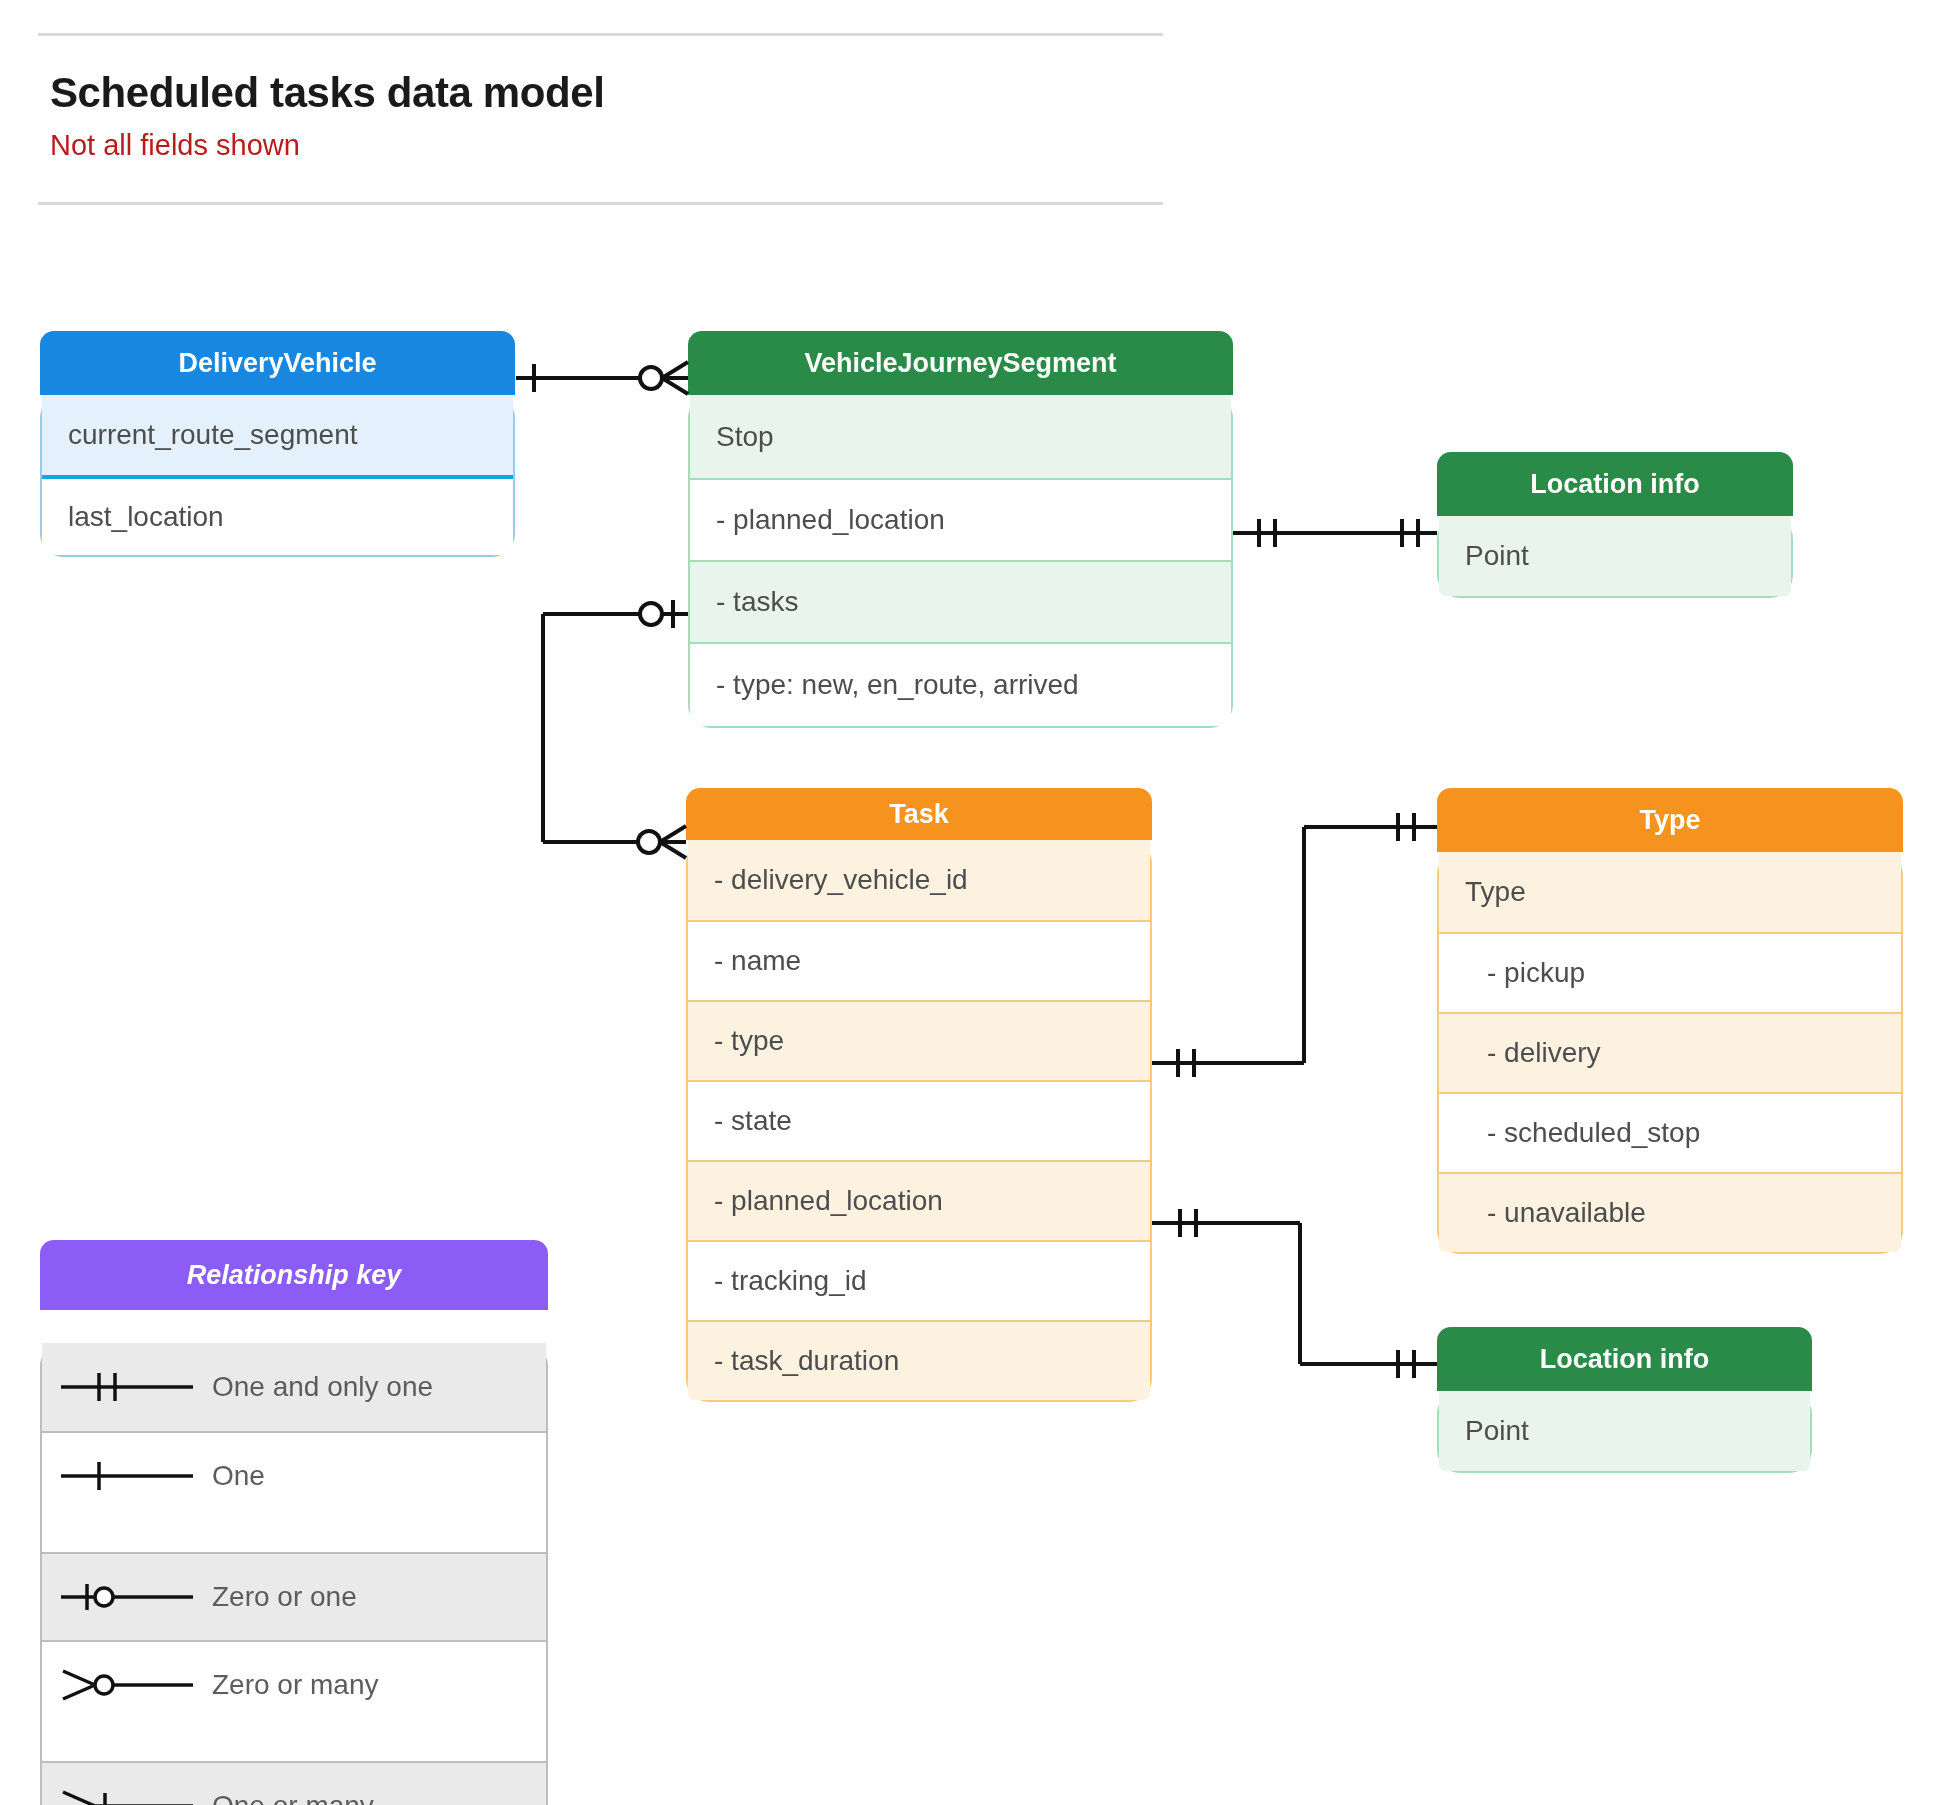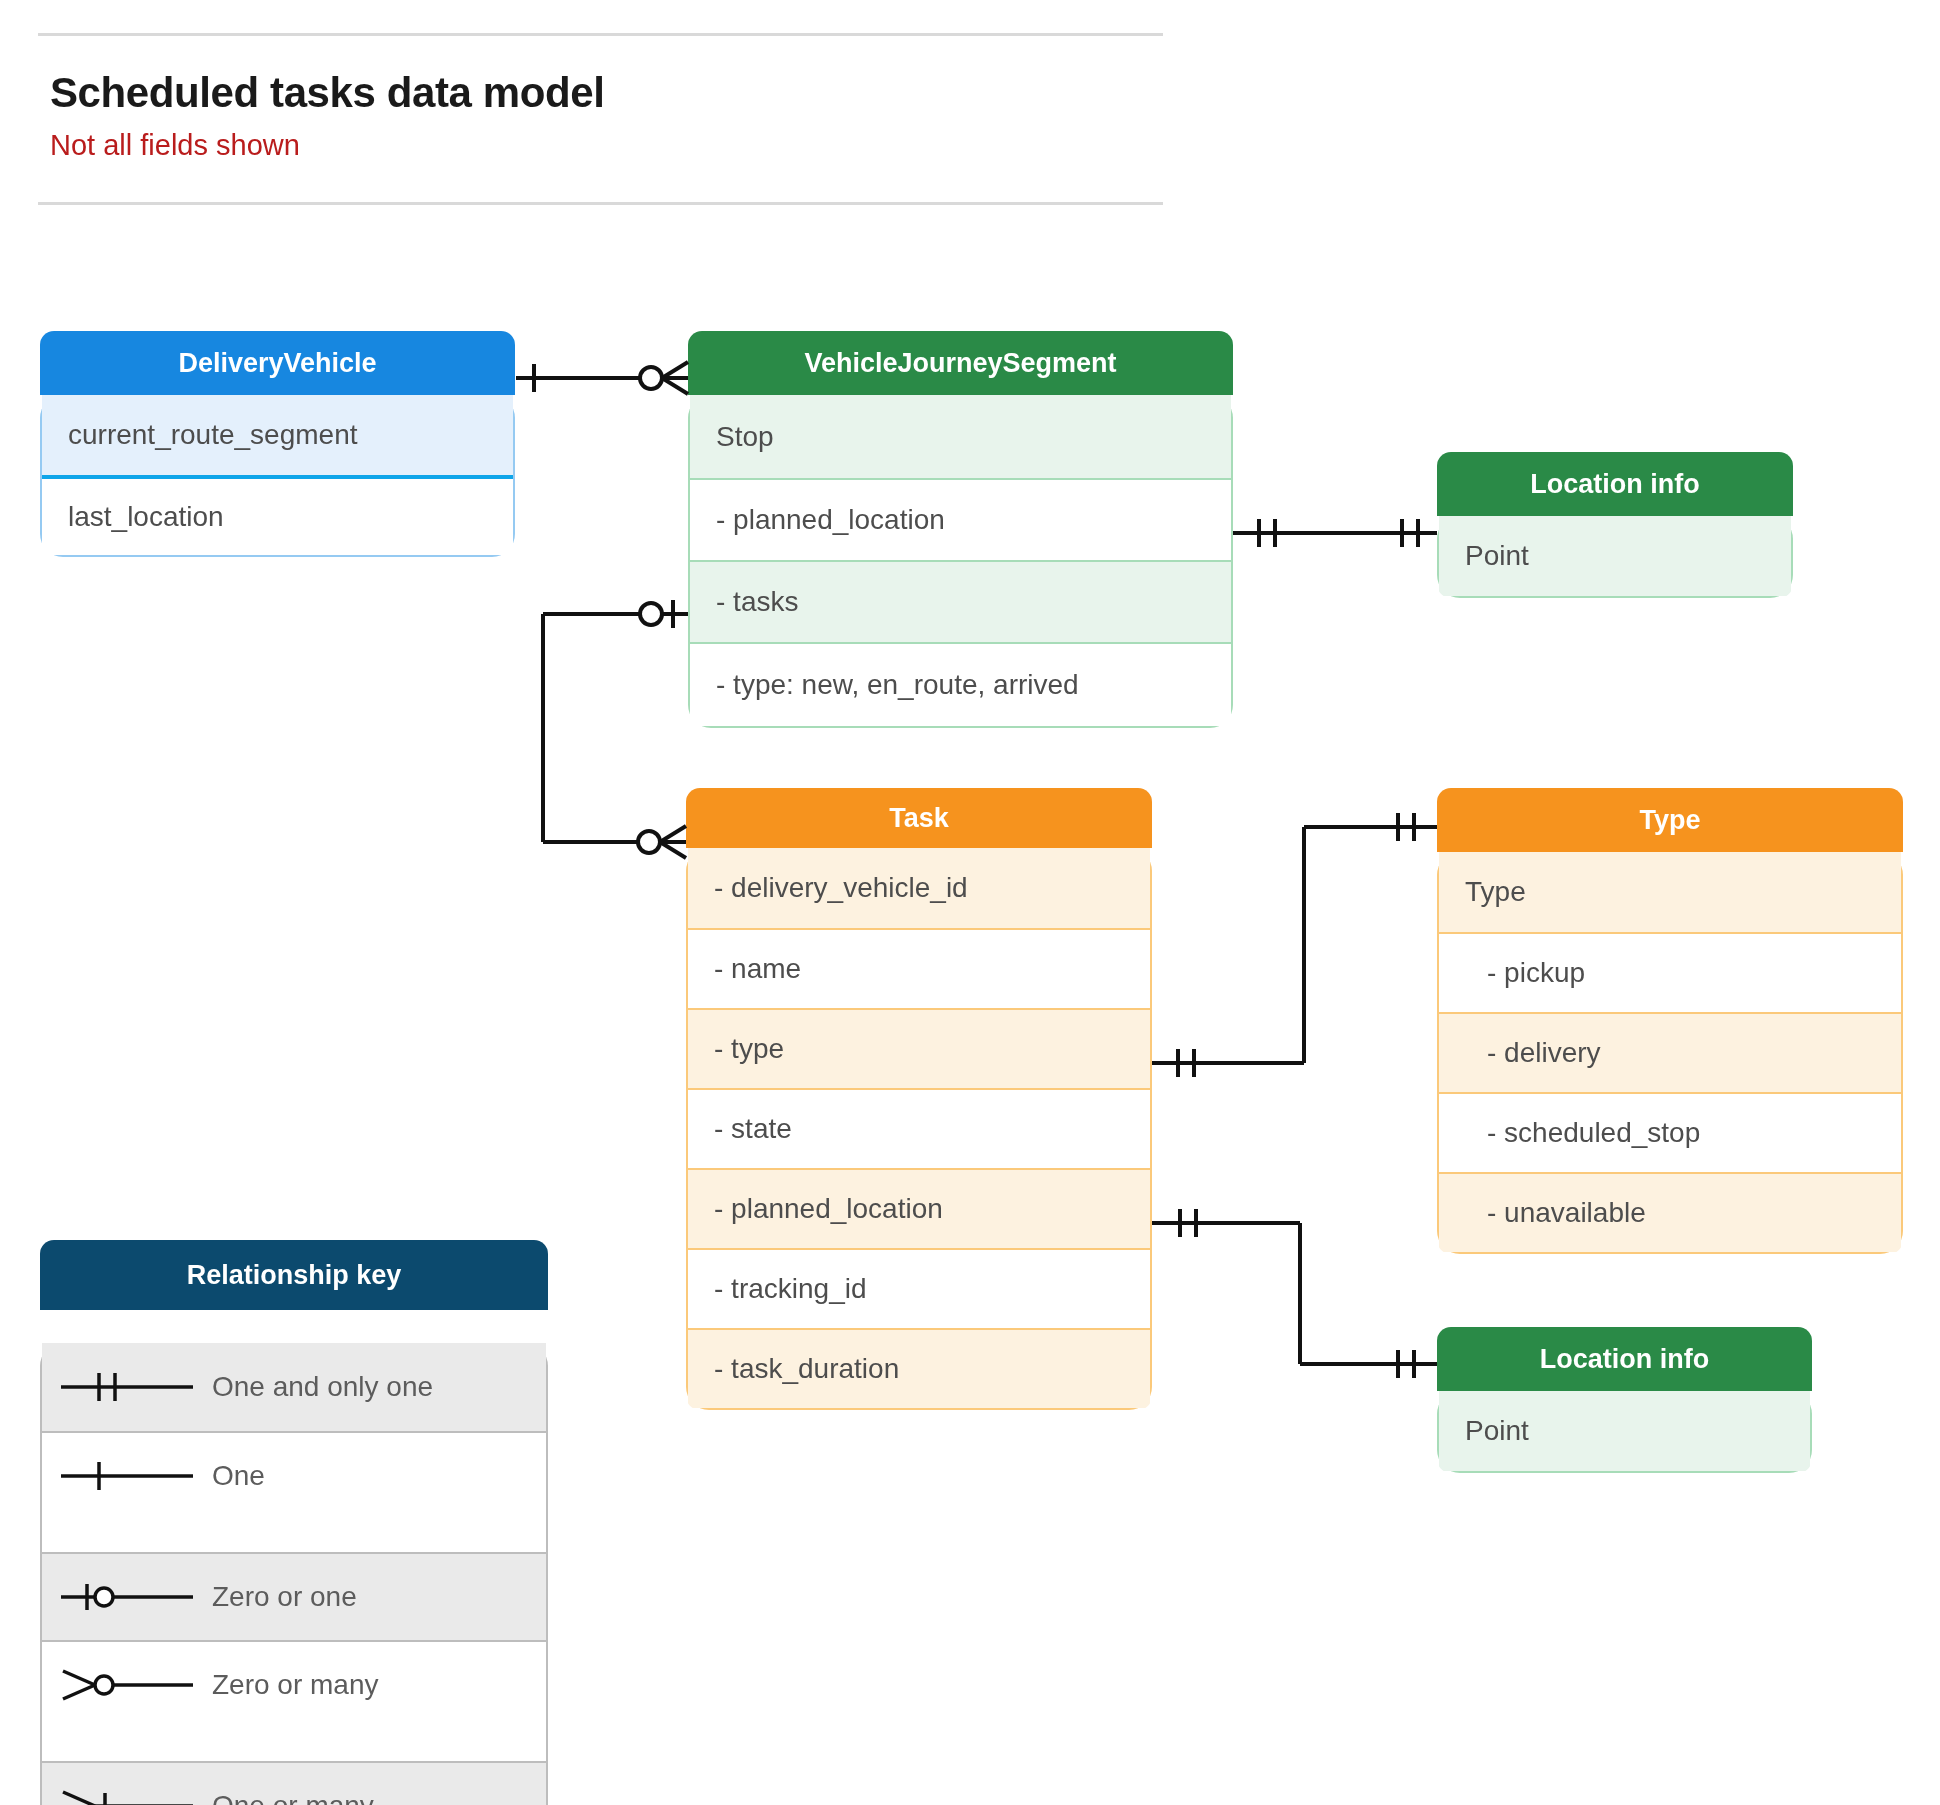--- a/index.html
+++ b/index.html
@@ -103,21 +103,21 @@
   
   .e-orange .ent-head { background: #f6931e; }
   .e-orange .ent-rows { border: 2px solid #fbc濃; border-top: none; }
   .e-orange .ent-rows { border: 2px solid #fbc97a; border-top: none; }
   .e-orange .ent-row { border-top: 2px solid #fbc97a; }
   .e-orange .ent-row:first-child { border-top: none; }
   .e-orange .ent-row.alt { background: #fdf2e0; }
   .e-orange .ent-row.plain { background: #ffffff; }
 
   
-  .e-gray .ent-head { background: #0c4a6e; }
+  .e-gray .ent-head { background: #8b5cf6; font-style: italic; }
   .e-gray .ent-rows { border: 2px solid #bdbdbd; border-top: none; }
   .e-gray .ent-row { border-top: 2px solid #bdbdbd; }
   .e-gray .ent-row:first-child { border-top: none; }
   .e-gray .ent-row.alt { background: #eaeaea; margin-top: 33px; }
   .e-gray .ent-row.plain { background: #ffffff; }
 
   
   .legend-row {
     padding-left: 0 !important;
     justify-content: flex-start;
@@ -173,21 +173,21 @@
   </div>
 
   <div class="entity e-green" style="left:1437px; top:452px; width:356px;">
     <div class="ent-head" style="height:64px;">Location info</div>
     <div class="ent-rows">
       <div class="ent-row alt" style="height:80px;">Point</div>
     </div>
   </div>
 
   <div class="entity e-orange" style="left:686px; top:788px; width:466px;">
-    <div class="ent-head" style="height:60px;">Task</div>
+    <div class="ent-head" style="height:52px;">Task</div>
     <div class="ent-rows">
       <div class="ent-row alt" style="height:80px;">- delivery_vehicle_id</div>
       <div class="ent-row plain" style="height:80px;">- name</div>
       <div class="ent-row alt" style="height:80px;">- type</div>
       <div class="ent-row plain" style="height:80px;">- state</div>
       <div class="ent-row alt" style="height:80px;">- planned_location</div>
       <div class="ent-row plain" style="height:80px;">- tracking_id</div>
       <div class="ent-row alt" style="height:80px;">- task_duration</div>
     </div>
   </div>

